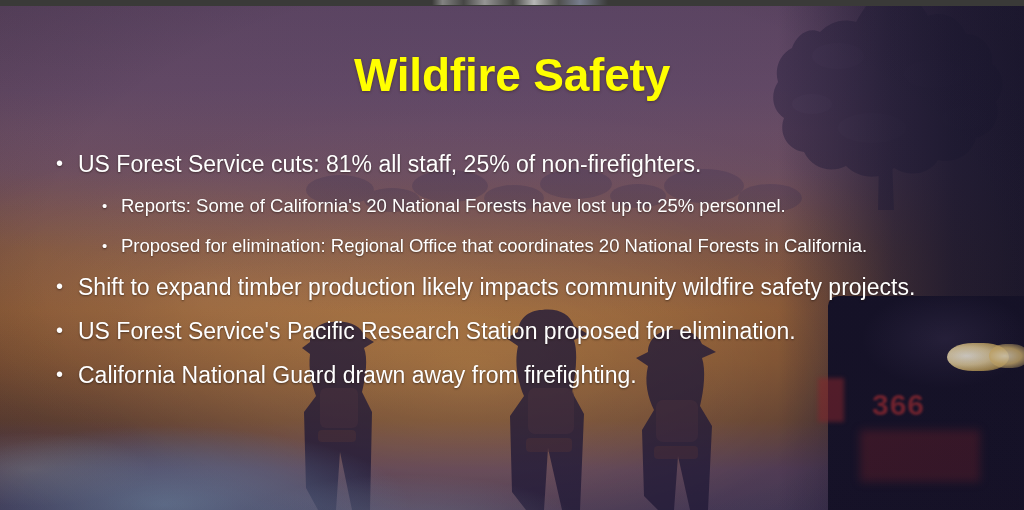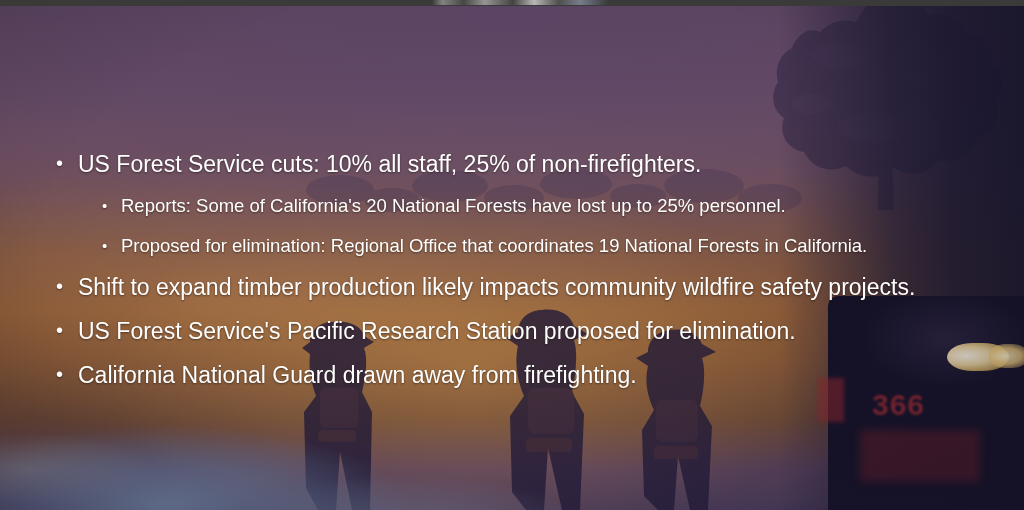--- a/index.html
+++ b/index.html
@@ -357,36 +357,37 @@
 
   <div class="bg-layer bg-water"></div>
   <div class="bg-layer bg-veil"></div>
 
   <div class="top-strip">
     <div class="top-strip-marks"></div>
   </div>
 
   <div class="content">
 
+    <div class="slide-title">Wildfire Safety</div>
 
     <div class="bullets">
 
       <div class="bullet lvl1">
         <span class="marker">•</span>
-        <span class="btext">US Forest Service cuts: 10% all staff, 25% of non-firefighters.</span>
+        <span class="btext">US Forest Service cuts: 81% all staff, 25% of non-firefighters.</span>
       </div>
 
       <div class="bullet lvl2">
         <span class="marker">•</span>
         <span class="btext">Reports: Some of California's 20 National Forests have lost up to 25% personnel.</span>
       </div>
 
       <div class="bullet lvl2">
         <span class="marker">•</span>
-        <span class="btext">Proposed for elimination: Regional Office that coordinates 19 National Forests in California.</span>
+        <span class="btext">Proposed for elimination: Regional Office that coordinates 20 National Forests in California.</span>
       </div>
 
       <div class="bullet lvl1">
         <span class="marker">•</span>
         <span class="btext">Shift to expand timber production likely impacts community wildfire safety projects.</span>
       </div>
 
       <div class="bullet lvl1">
         <span class="marker">•</span>
         <span class="btext">US Forest Service's Pacific Research Station proposed for elimination.</span>

